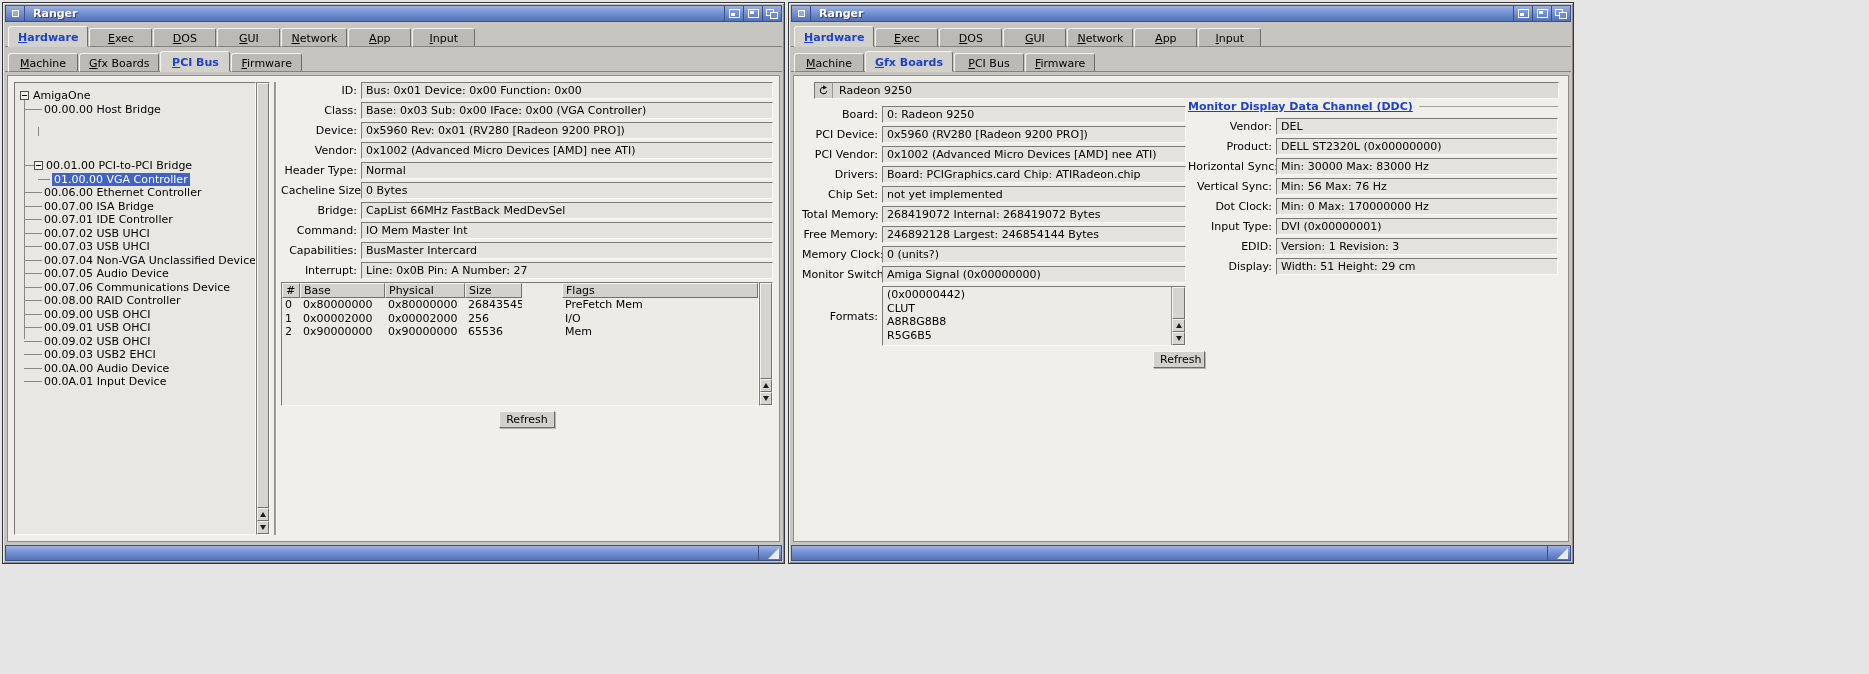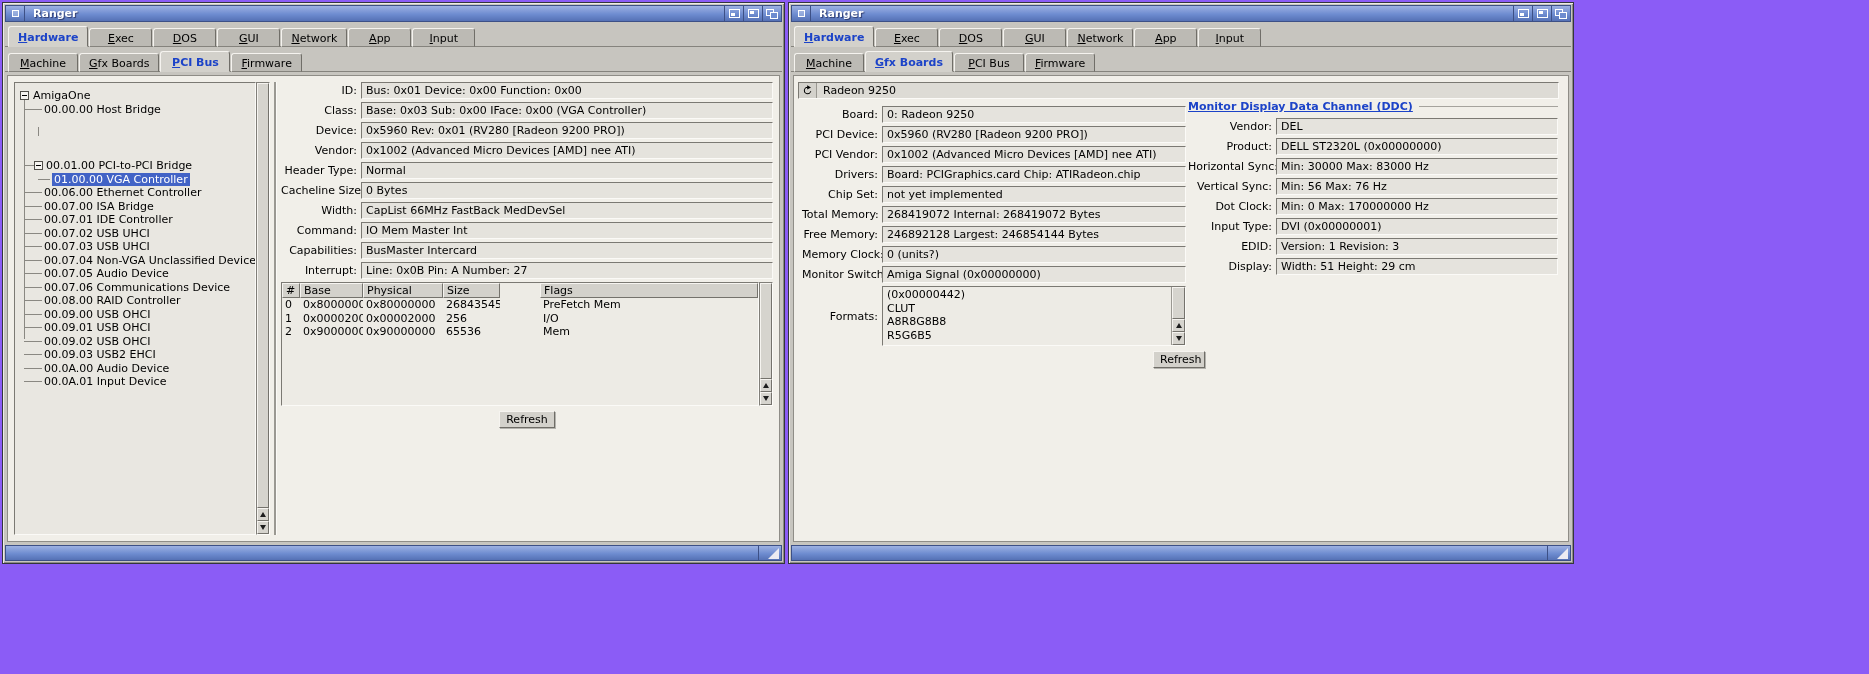--- a/index.html
+++ b/index.html
@@ -1,18 +1,18 @@
 <!DOCTYPE html>
 <html><head>
 <meta charset="utf-8">
 <style>
   * { margin:0; padding:0; box-sizing:border-box; }
   html,body { width:1869px; height:674px; overflow:hidden; }
   body { font-family:"DejaVu Sans", sans-serif; font-size:11px; color:#000; }
-  .desktop { position:relative; width:1869px; height:674px; background:#8b5cf6; }
+  .desktop { position:relative; width:1869px; height:674px; background:#e5e5e5; }
 
   
   .window { position:absolute; top:2px; height:562px; border:1px solid #33363b;
             background:#c7c5bf; padding:2px;
             box-shadow: inset 1px 1px 0 #edebe7, inset -1px -1px 0 #8d8b85;
             display:flex; flex-direction:column; }
   #win-left  { left:2px;   width:783px; }
   #win-right { left:788px; width:786px; }
 
   .titlebar { height:17px; flex:none; display:flex; align-items:stretch;
@@ -94,27 +94,27 @@
   .fields-col .flabel { width:80px; }
   .fields-col .ghead { margin:5px 0 4px; }
   .rr-wrap { display:flex; height:124px; flex:none; }
   .rr-main { flex:1; background:#edebe5; border:1px solid; overflow:hidden;
              border-color:#7b7973 #fbfaf7 #fbfaf7 #7b7973; display:flex; flex-direction:column; }
   .rr-head { display:flex; flex:none; }
   .rr-hcell { background:#d3d1cb; border:1px solid; border-color:#f6f4f0 #74726c #74726c #f6f4f0;
               height:15px; line-height:13px; padding:0 3px; overflow:hidden; }
   .rr-row { display:flex; height:13.5px; line-height:13.5px; }
   .rr-cell { padding:0 3px; white-space:nowrap; overflow:hidden; }
-  .c0 { width:18px; flex:none; } .c1 { width:63px; flex:none; } .c2 { width:80px; flex:none; }
+  .c0 { width:18px; flex:none; } .c1 { width:85px; flex:none; } .c2 { width:80px; flex:none; }
   .c3 { width:57px; flex:none; } .c4 { flex:1; min-width:0;margin-left:40px; }
   .rr-refresh { margin:5px auto 0; }
 
   
   .page-right { position:relative; height:100%; }
-  .chooser { position:absolute; left:4px; right:9px; top:6px; height:17px; display:flex; align-items:center;
+  .chooser { position:absolute; left:20px; right:9px; top:6px; height:17px; display:flex; align-items:center;
              background:#dddbd5; border:1px solid; border-color:#7b7973 #fbfaf7 #fbfaf7 #7b7973; }
   .ch-icon { width:18px; height:15px; flex:none; display:flex; align-items:center; justify-content:center;
              background:#d3d1cb; border-right:1px solid #9a9892; }
   .ch-label { padding-left:6px; }
   .col-left  { position:absolute; left:8px;  top:30px; width:384px; }
   .col-left .flabel { width:80px; }
   .col-right { position:absolute; left:394px; top:24px; right:10px; }
   .col-right .flabel { width:88px; }
   .col-right .ghead { margin-bottom:5px; }
   .formats-row { align-items:center; }
@@ -277,21 +277,21 @@
             </div>
           <div class="frow">
               <span class="flabel">Header Type:</span>
               <span class="fval">Normal</span>
             </div>
           <div class="frow">
               <span class="flabel">Cacheline Size:</span>
               <span class="fval">0 Bytes</span>
             </div>
           <div class="frow">
-              <span class="flabel">Width:</span>
+              <span class="flabel">Bridge:</span>
               <span class="fval">CapList 66MHz FastBack MedDevSel</span>
             </div>
           <div class="frow">
               <span class="flabel">Command:</span>
               <span class="fval">IO Mem Master Int</span>
             </div>
           <div class="frow">
               <span class="flabel">Capabilities:</span>
               <span class="fval">BusMaster Intercard</span>
             </div>

